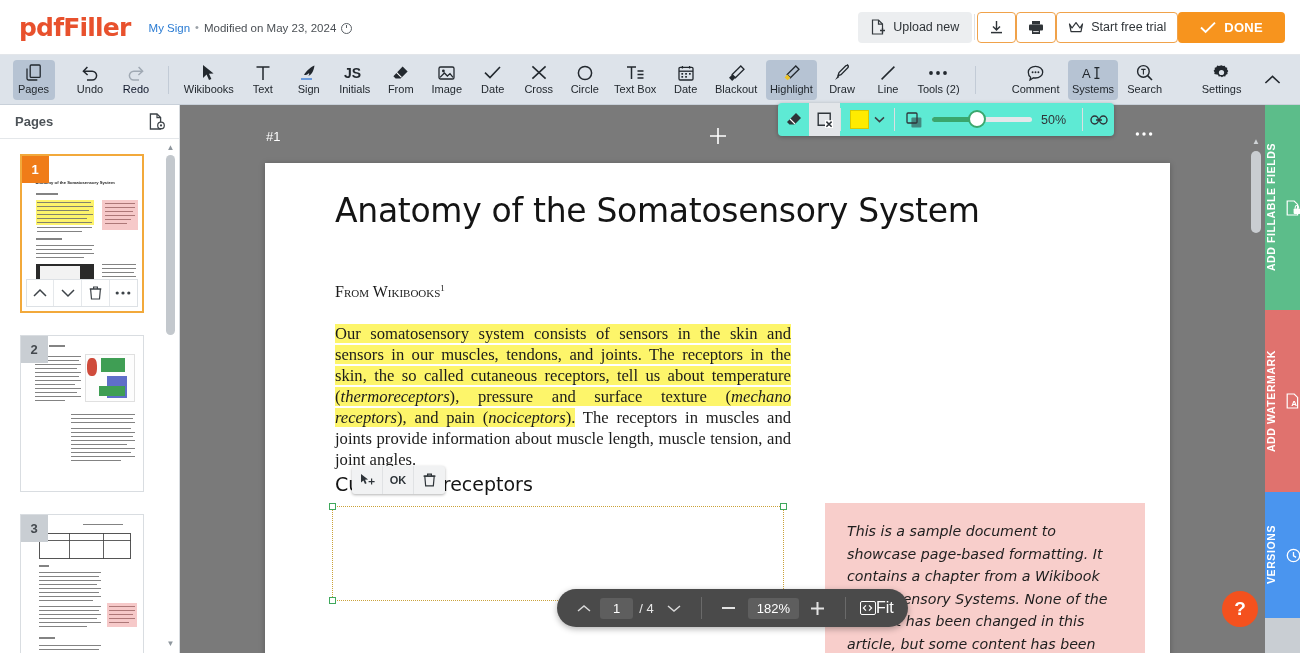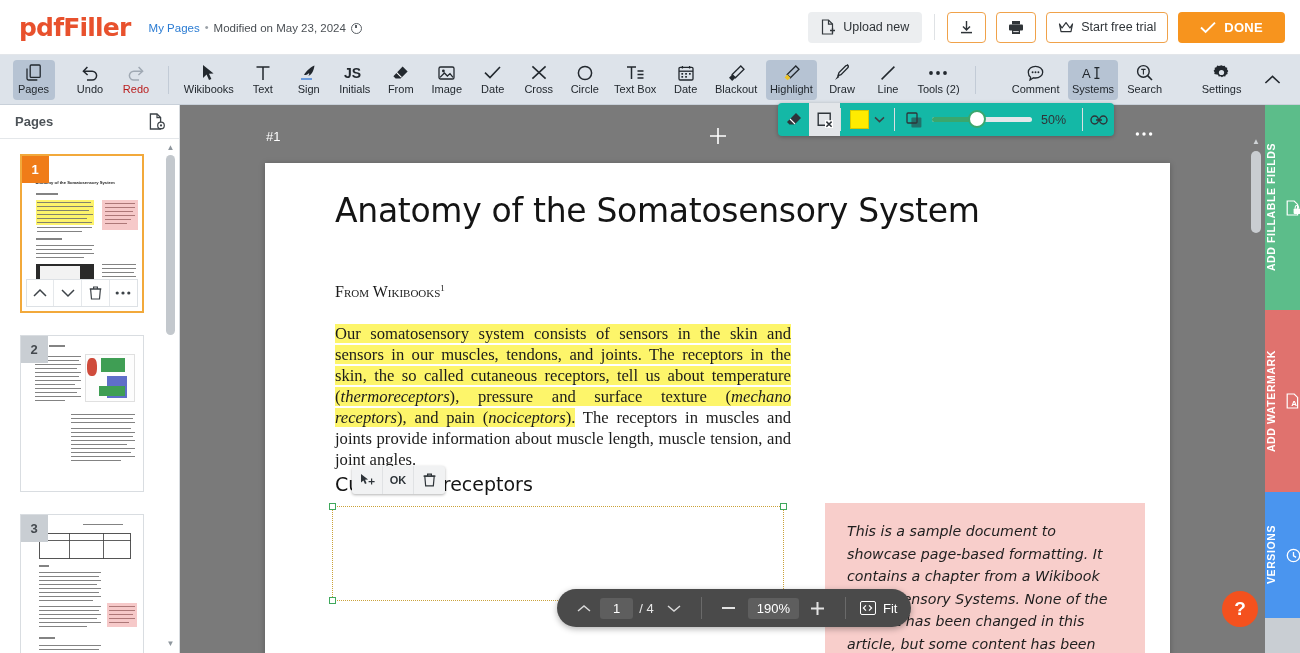--- a/index.html
+++ b/index.html
@@ -27,21 +27,21 @@
   .doc-title-row { display: flex; align-items: center; gap: 6px; }
   .doc-title { font-size: 15px; font-weight: bold; color: #24292e; }
   .pencil-icon { color: #6b7177; font-size: 11px; display: inline-block; transform: translateY(-2px); }
   .doc-sub { display: flex; align-items: center; gap: 5px; font-size: 11.5px; color: #4b5055; margin-top: 2px; }
   .doc-sub .mydocs { color: #2b7cd3; cursor: pointer; }
   .doc-sub .dot { color: #9aa0a6; font-size: 11px; }
   .clock-ic { width: 11px; height: 11px; border: 1.4px solid #5a6066; border-radius: 50%; position: relative; display:inline-block;}
   .clock-ic:after { content:""; position:absolute; left:3.6px; top:1.6px; width:1.3px; height:3.4px; background:#5a6066;}
 
   .header-right {
-    margin-left: auto; display: flex; align-items: center; gap: 10px;
+    margin-left: auto; display: flex; align-items: center; 
     padding-right: 15px;
   }
   .btn-grey {
     height: 31px; background: #eceef0; border: none; border-radius: 4px;
     display: flex; align-items: center; gap: 7px; padding: 0 13px;
     font-size: 12.5px; color: #2f3438; cursor: pointer;
     font-family: "Liberation Sans", sans-serif;
   }
   .vsep { width: 1px; height: 26px; background: #dfe2e5; margin: 0 2px; }
   .btn-outline {
@@ -61,30 +61,30 @@
     position: absolute; top: 55px; left: 0; width: 1300px; height: 50px;
     background: #dde3ea; display: flex; align-items: center;
     border-bottom: 1px solid #c8d0d9;
   }
   .tool {
     height: 40px; min-width: 42px; padding: 0 7px; margin: 0 2px;
     display: flex; flex-direction: column; align-items: center; justify-content: center;
     gap: 2px; border-radius: 4px; cursor: pointer; color: #22282e;
   }
   .tool.active { background: #b6c3d3; }
-  .tool.disabled { color: #b91c1c; cursor: default; }
+  .tool.disabled { color: #0f172a; cursor: default; }
   .tool .lbl { font-size: 11px; white-space: nowrap; }
   .tool .ico { height: 17px; display: flex; align-items: center; justify-content: center; }
   .tb-sep { width: 1px; height: 28px; background: #c2cbd6; margin: 0 9px; }
   .tb-gap { width: 24px; }
 
   
   .opt-bar {
     position: absolute; top: 103px; left: 778px; height: 33px;
-    background: #14b8a6; border-radius: 4px; display: flex; align-items: center;
+    background: #5eead4; border-radius: 4px; display: flex; align-items: center;
     box-shadow: 0 1px 4px rgba(0,0,0,.28); z-index: 40; overflow: hidden;
   }
   .opt-btn { width: 31px; height: 33px; display: flex; align-items: center; justify-content: center; cursor: pointer; }
   .opt-btn.sel { background: #e3e6e9; }
   .opt-sep { width: 1px; height: 23px; background: #dcdfe2; }
   .swatch-wrap { display: flex; align-items: center; gap: 5px; padding: 0 9px; cursor: pointer; }
   .swatch { width: 19px; height: 19px; background: #ffeb00; border: 1px solid #d8c800; }
   .caret { font-size: 9px; color: #3c4145; }
   .slider-wrap { display: flex; align-items: center; gap: 9px; padding: 0 11px; }
   .track { width: 100px; height: 5px; background: #e4e7ea; border-radius: 3px; position: relative; }
@@ -184,21 +184,21 @@
     position: absolute; left: 557px; bottom: 26px; height: 38px;
     background: #4a4a4a; border-radius: 19px; display: flex; align-items: center;
     color: #ffffff; z-index: 50; box-shadow: 0 2px 6px rgba(0,0,0,.3);
   }
   .bn-sec { display: flex; align-items: center; padding: 0 14px; height: 38px; }
   .bn-div { width: 1px; height: 22px; background: #6a6a6a; }
   .bn-ic { width: 26px; height: 26px; display: flex; align-items: center; justify-content: center; cursor: pointer; color: #d9d9d9; }
   .pagebox { background: #5e5e5e; border-radius: 3px; padding: 3px 13px; font-size: 13px; color: #fff; margin: 0 3px; }
   .ofn { font-size: 13px; color: #e8e8e8; margin: 0 7px 0 3px;}
   .zoombox { background: #5e5e5e; border-radius: 3px; padding: 3px 9px; font-size: 13px; color: #fff; margin: 0 6px; }
-  .fitbtn { display: flex; align-items: center; gap: 7px; font-size: 13px; cursor: pointer; }
+  .fitbtn { display: flex; align-items: center; font-size: 16px; cursor: pointer; }
   .fit-ic { width: 16px; height: 14px; border: 1.6px solid #fff; border-radius: 2px; display: flex; align-items: center; justify-content: center; font-size: 8px; }
 
   
   .rail { position: absolute; top: 105px; right: 0; width: 35px; height: 548px; background: #c9ced3; }
   .rail-tab {
     width: 35px; display: flex; align-items: center; justify-content: center;
     gap: 9px; cursor: pointer; color: #fff; font-size: 10.5px; font-weight: bold;
     letter-spacing: .6px;
   }
   .rail-tab .txt { writing-mode: vertical-rl; transform: rotate(180deg); white-space: nowrap; }
@@ -215,21 +215,21 @@
 </head>
 <body>
 
 <div class="app">
 
   <div class="header">
     <div class="logo">pdfFiller</div>
 
     <div class="doc-info">
       <div class="doc-sub">
-        <span class="mydocs">My Pages</span>
+        <span class="mydocs">My Sign</span>
         <span class="dot">•</span>
         <span>Modified on May 23, 2024</span>
         <span class="clock-ic"></span>
       </div>
     </div>
 
     <div class="header-right">
       <div class="btn-grey">
         <span>
           <svg width="15" height="16" viewBox="0 0 15 16">
@@ -832,21 +832,21 @@
     </div>
 
     <div class="bn-div"></div>
 
     <div class="bn-sec">
       <span class="bn-ic">
         <svg width="15" height="4" viewBox="0 0 15 4">
             <path d="M1 2h13" stroke="#e2e2e2" stroke-width="2"></path>
           </svg>
       </span>
-      <span class="zoombox">190%</span>
+      <span class="zoombox">182%</span>
       <span class="bn-ic">
         <svg width="15" height="15" viewBox="0 0 15 15">
             <path d="M7.5 1v13M1 7.5h13" stroke="#e2e2e2" stroke-width="2"></path>
           </svg>
       </span>
     </div>
 
     <div class="bn-div"></div>
 
     <div class="bn-sec">

